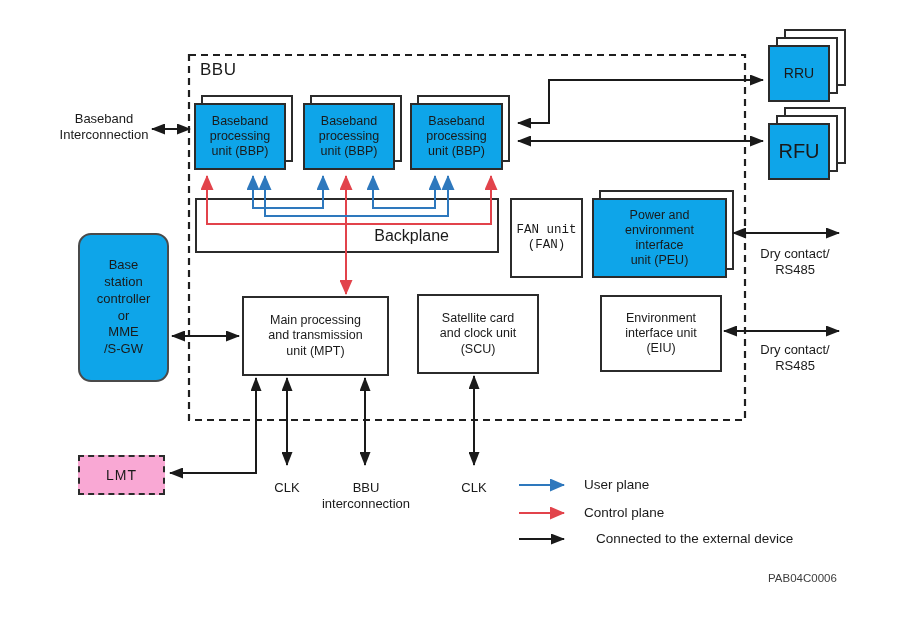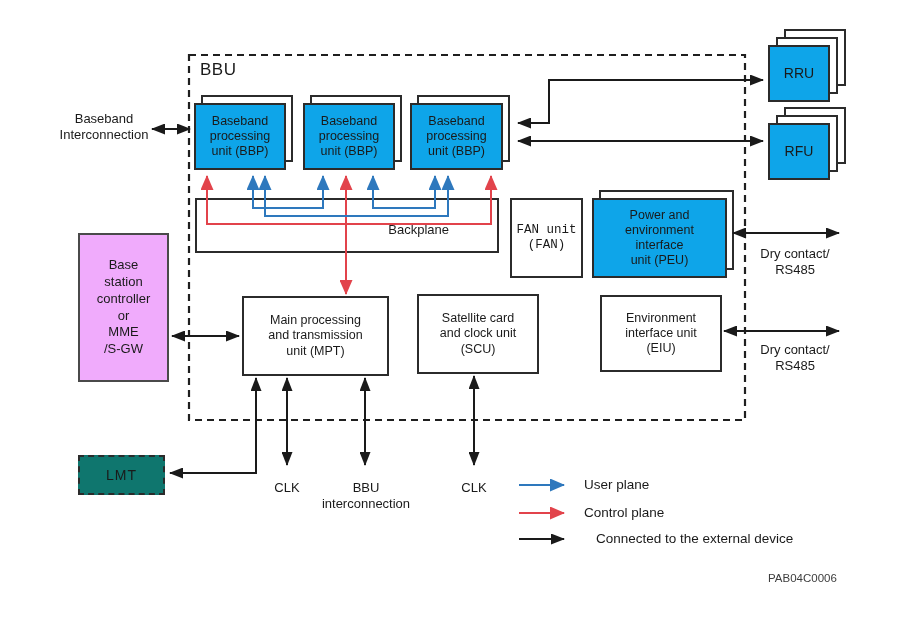--- a/index.html
+++ b/index.html
@@ -16,26 +16,26 @@
   .stack .layer { position:absolute; box-sizing:border-box; background:#ffffff; border:2px solid #2b2b2b; }
   .stack .front {
     position:absolute; box-sizing:border-box; background:#0ea5e9; border:2px solid #2b2b2b;
     display:flex; align-items:center; justify-content:center; text-align:center;
     font-size:12.5px; line-height:1.22; white-space:pre-line;
   }
   .freelabel {
     position:absolute; text-align:center; font-size:13px; line-height:1.2; white-space:pre-line;
   }
   .bbu-label { position:absolute; left:200px; top:60px; font-size:17px; letter-spacing:0.5px; }
-  .gray { background:#f0abfc; border-color:#4a4a4a; font-size:13px; line-height:1.3; }
+  .gray { background:#0ea5e9; border-color:#4a4a4a; font-size:13px; line-height:1.3;border-radius:13px; }
   .lmt {
-    position:absolute; box-sizing:border-box; border:2px dashed #2b2b2b; background:#0f766e;
+    position:absolute; box-sizing:border-box; border:2px dashed #2b2b2b; background:#f9a8d4;
     display:flex; align-items:center; justify-content:center; font-size:14px; letter-spacing:1px;
   }
-  .backplane-label { position:absolute; right:48px; bottom:13px; font-size:13px; }
+  .backplane-label { position:absolute; right:48px; bottom:5px; font-size:16px; }
   .wires { position:absolute; left:0; top:0; z-index:10; pointer-events:none; }
   .legend-row { position:absolute; display:flex; align-items:center; z-index:11; }
   .legend-row span { margin-left:14px; font-size:13.5px; }
   .figure-id { position:absolute; left:768px; top:572px; font-size:11.5px; color:#3d3d3d; }
 </style>
 </head>
 <body>
 
 <div class="stage">
 
@@ -96,21 +96,21 @@
 
   <div class="stack" style="left:768px; top:29px; width:78px; height:73px;">
     <div class="layer" style="left:16px; top:0; width:62px; height:57px;"></div>
     <div class="layer" style="left:8px; top:8px; width:62px; height:57px;"></div>
     <div class="front" style="left:0; top:16px; width:62px; height:57px; font-size:14px;">RRU</div>
   </div>
 
   <div class="stack" style="left:768px; top:107px; width:78px; height:73px;">
     <div class="layer" style="left:16px; top:0; width:62px; height:57px;"></div>
     <div class="layer" style="left:8px; top:8px; width:62px; height:57px;"></div>
-    <div class="front" style="left:0; top:16px; width:62px; height:57px; font-size:14px;">RFU</div>
+    <div class="front" style="left:0; top:16px; width:62px; height:57px; font-size:20px;">RFU</div>
   </div>
 
   <div class="freelabel" style="left:50px; top:111px; width:108px;">Baseband
 Interconnection</div>
   <div class="freelabel" style="left:748px; top:246px; width:94px;">Dry contact/
 RS485</div>
   <div class="freelabel" style="left:748px; top:342px; width:94px;">Dry contact/
 RS485</div>
   <div class="freelabel" style="left:265px; top:480px; width:44px;">CLK</div>
   <div class="freelabel" style="left:306px; top:480px; width:120px;">BBU

